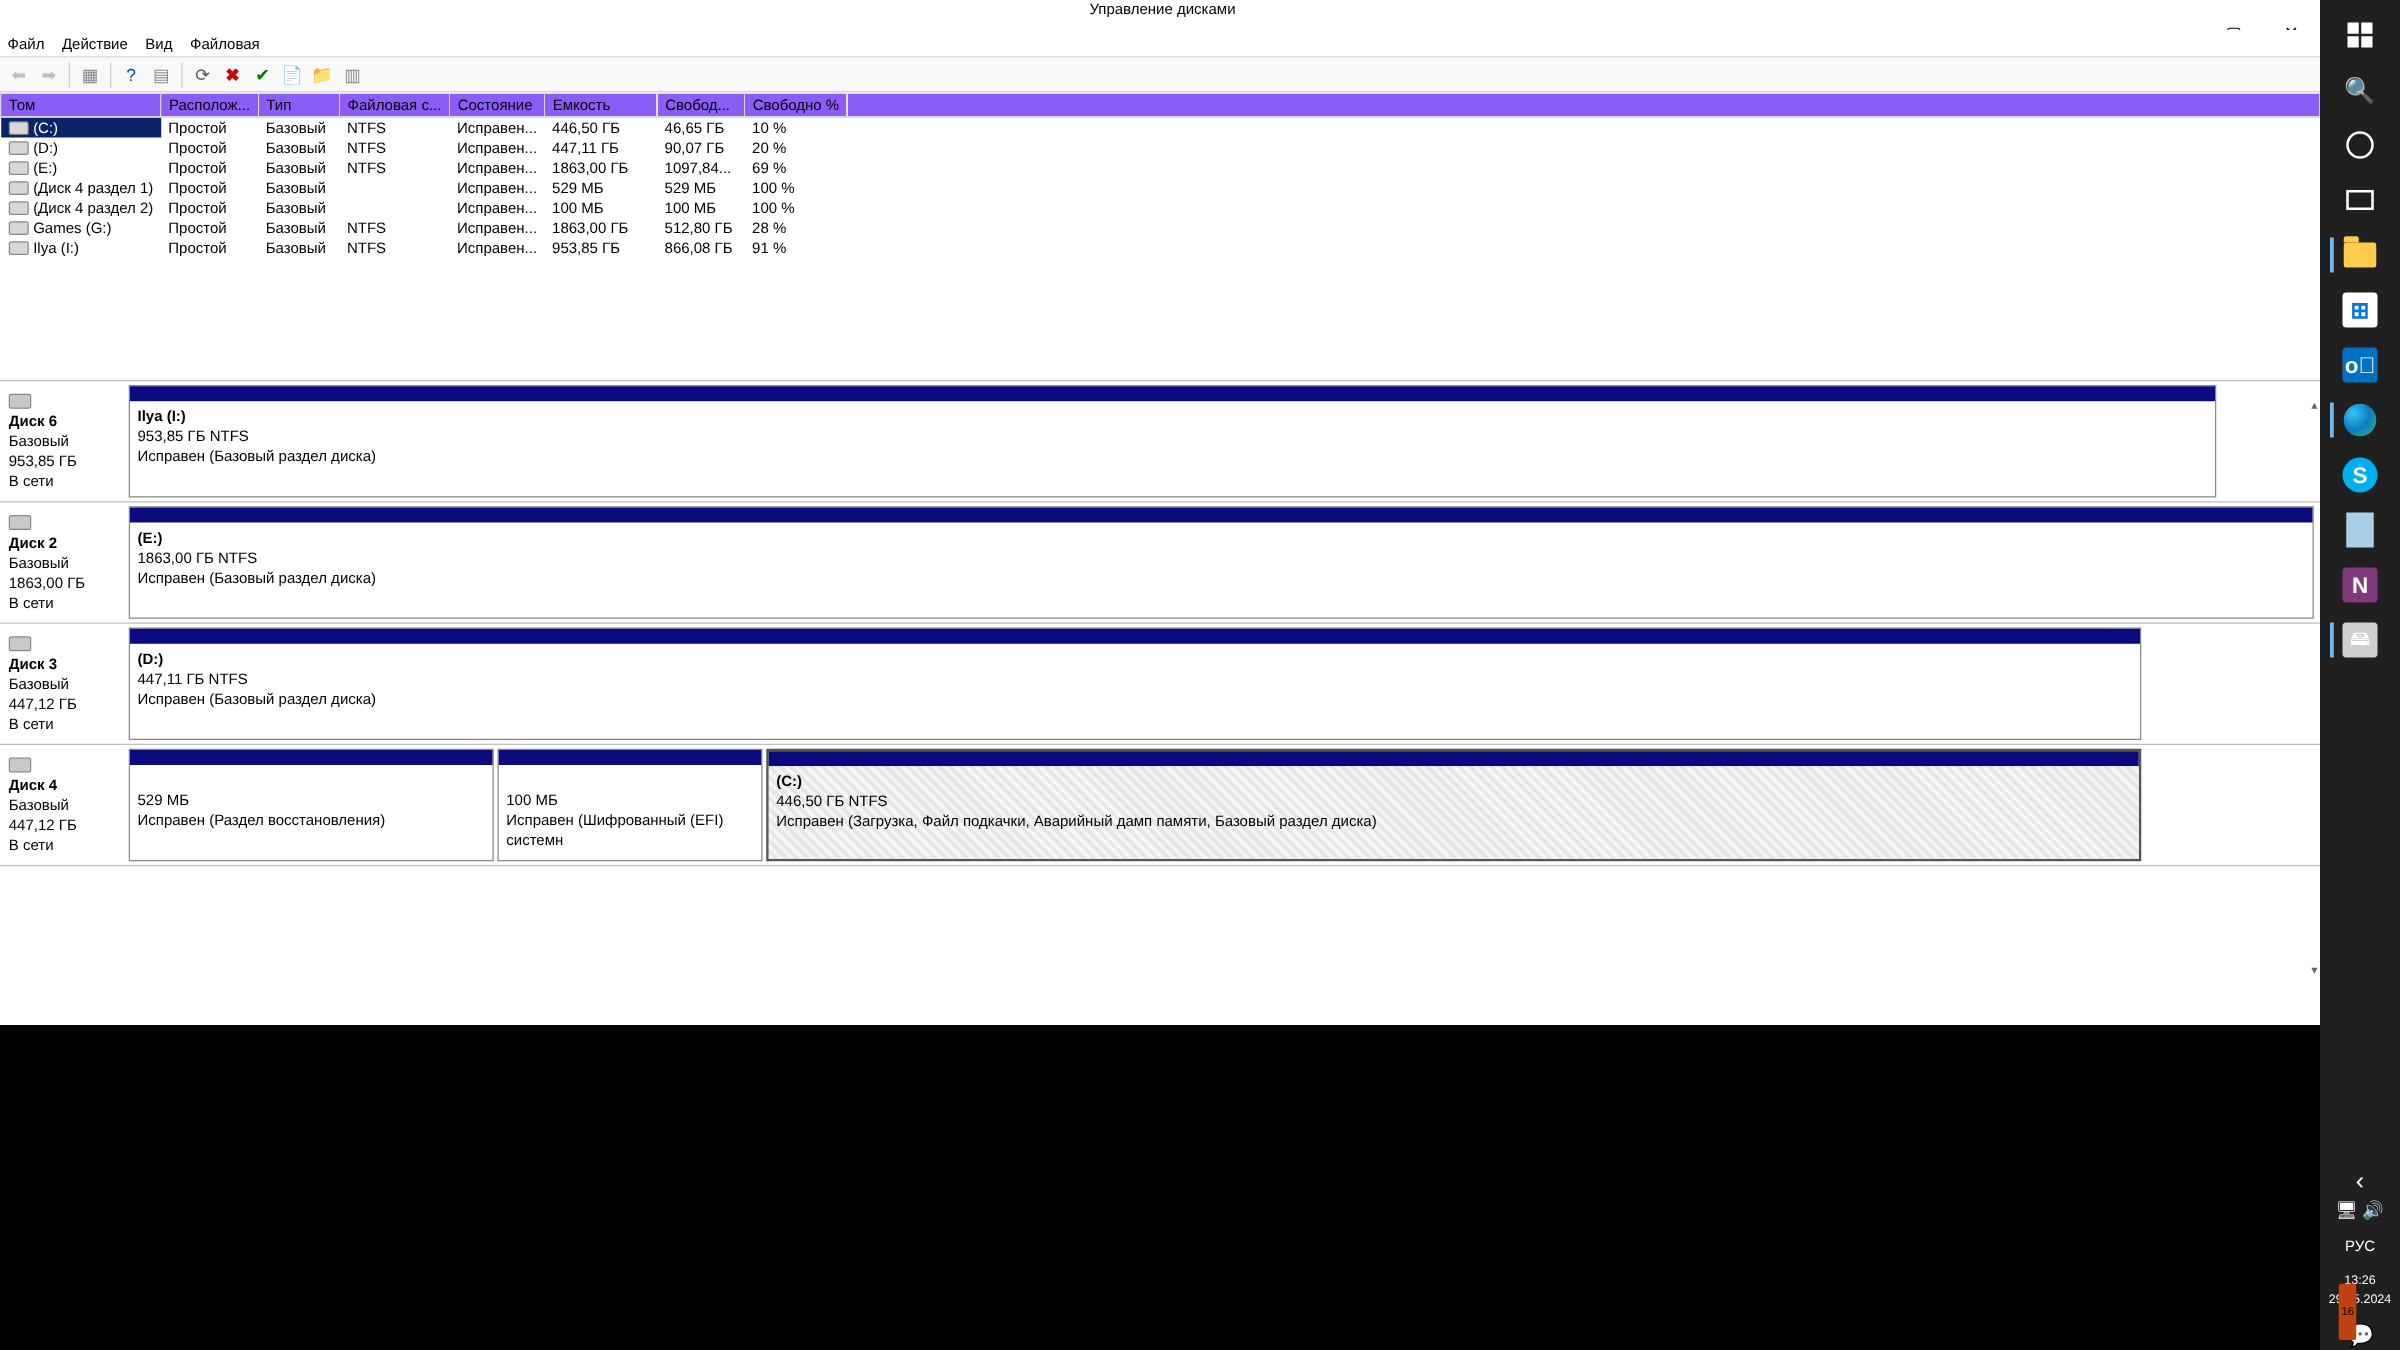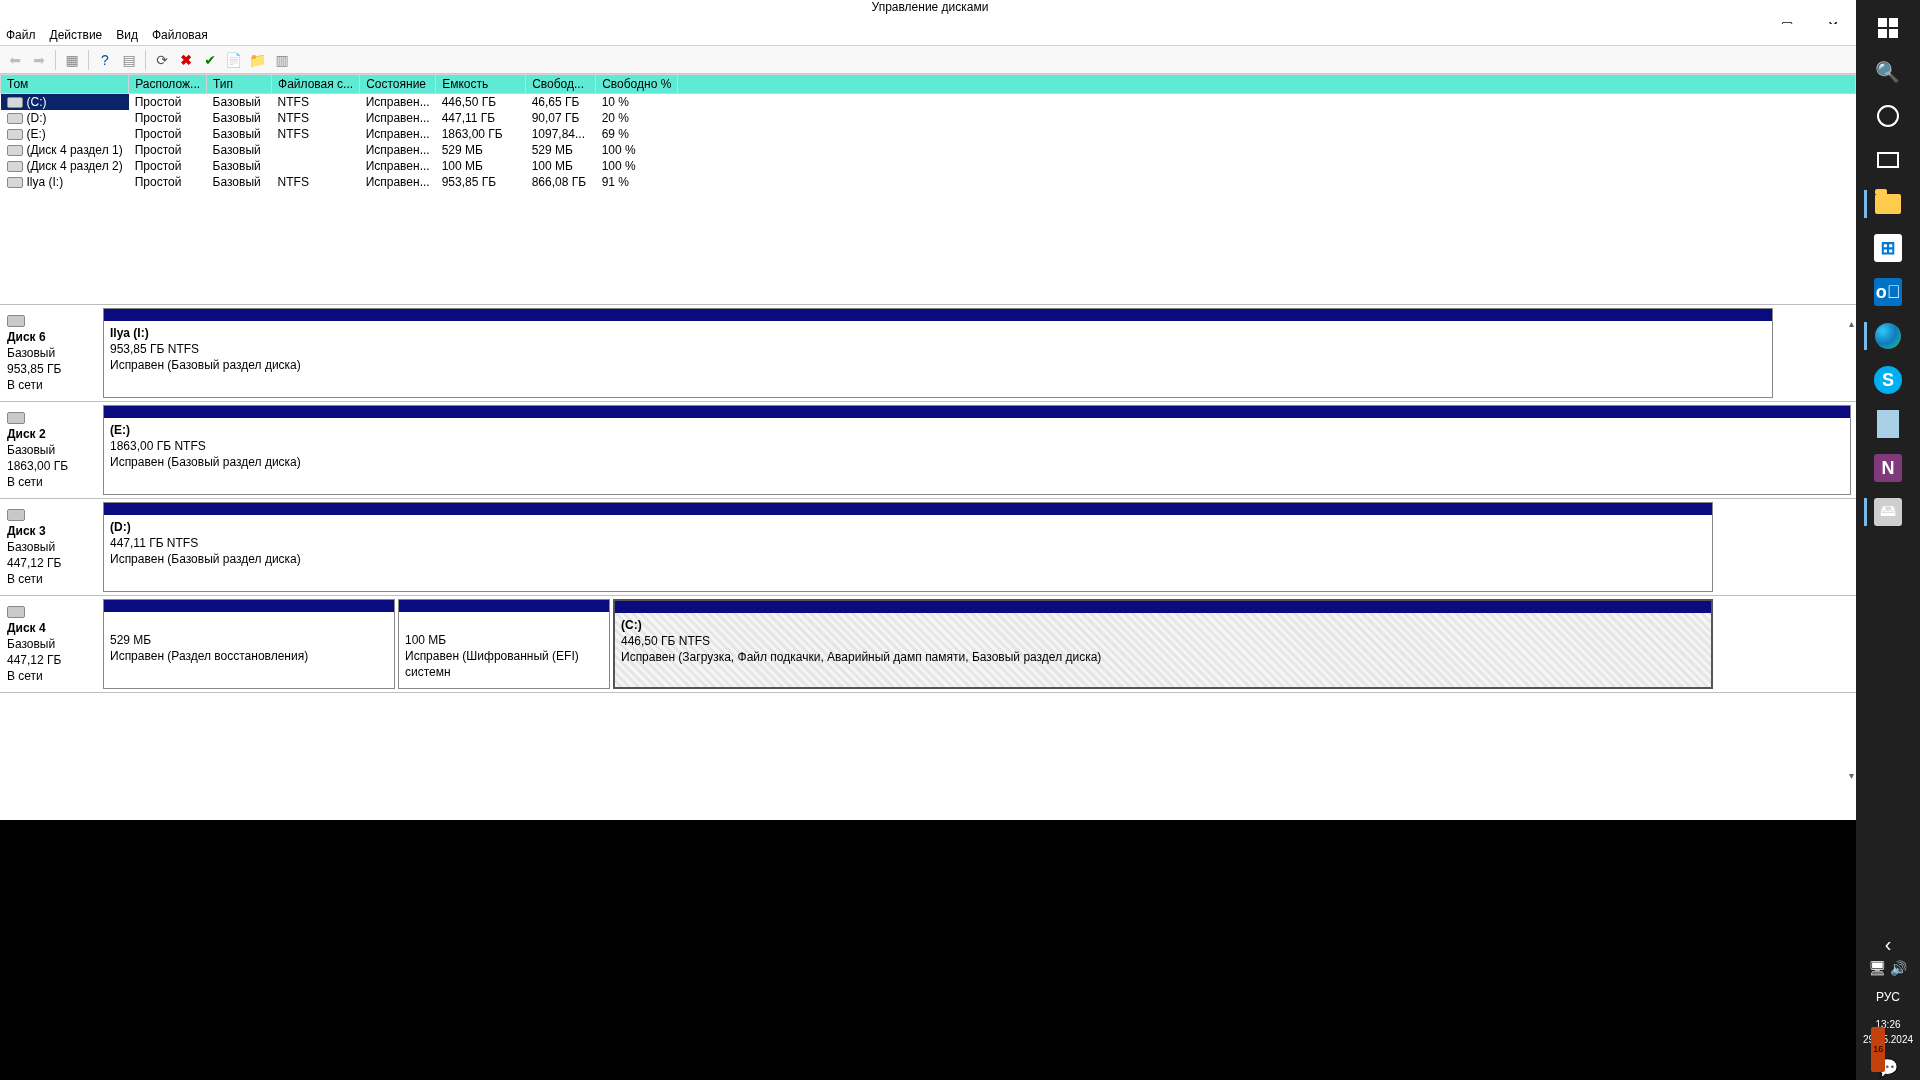--- a/index.html
+++ b/index.html
@@ -71,21 +71,21 @@
 .tbtn.dis { opacity: .35; }
 .tsep { width: 1px; height: 20px; background: #ccc; margin: 0 3px; }
 .tbtn.red { color: #d40000; font-weight: bold; }
 .tbtn.green { color: #008000; }
 .tbtn.blue { color: #0050b3; }
 .tbtn.calendar { color: #888; }
 
 
 #vol-list { background: #fff; height: 230px; overflow: auto; }
 #vol-list table { border-collapse: collapse; width: 100%; font-size: 12px; }
-#vol-list th { background: #5eead4; border: 1px solid #d4d4d4; text-align: left;
+#vol-list th { background: #8b5cf6; border: 1px solid #d4d4d4; text-align: left;
   padding: 2px 6px; font-weight: normal; position: relative; white-space: nowrap;
   overflow: hidden; }
 #vol-list td { padding: 1px 6px; white-space: nowrap; }
 #vol-list tbody tr.sel td:first-child { background: #0a246a; color: #fff; }
 .volicon { display: inline-block; width: 16px; height: 11px; background: #d7d7d7;
   border: 1px solid #888; border-radius: 2px; margin-right: 4px; vertical-align: -2px; }
 
 
 #disk-pane { flex: 1; background: #fff; overflow-y: auto; border-top: 1px solid #bbb; }
 .disk-row { display: flex; border-bottom: 1px solid #c0c0c0; min-height: 96px; padding: 3px; }
@@ -280,20 +280,31 @@
             <td>Простой</td>
             <td>Базовый</td>
             <td></td>
             <td>Исправен...</td>
             <td>100 МБ</td>
             <td>100 МБ</td>
             <td>100 %</td>
             <td></td>
           </tr>
           <tr>
+            <td><span class="volicon"></span>Games (G:)</td>
+            <td>Простой</td>
+            <td>Базовый</td>
+            <td>NTFS</td>
+            <td>Исправен...</td>
+            <td>1863,00 ГБ</td>
+            <td>512,80 ГБ</td>
+            <td>28 %</td>
+            <td></td>
+          </tr>
+          <tr>
             <td><span class="volicon"></span>Ilya (I:)</td>
             <td>Простой</td>
             <td>Базовый</td>
             <td>NTFS</td>
             <td>Исправен...</td>
             <td>953,85 ГБ</td>
             <td>866,08 ГБ</td>
             <td>91 %</td>
             <td></td>
           </tr>

